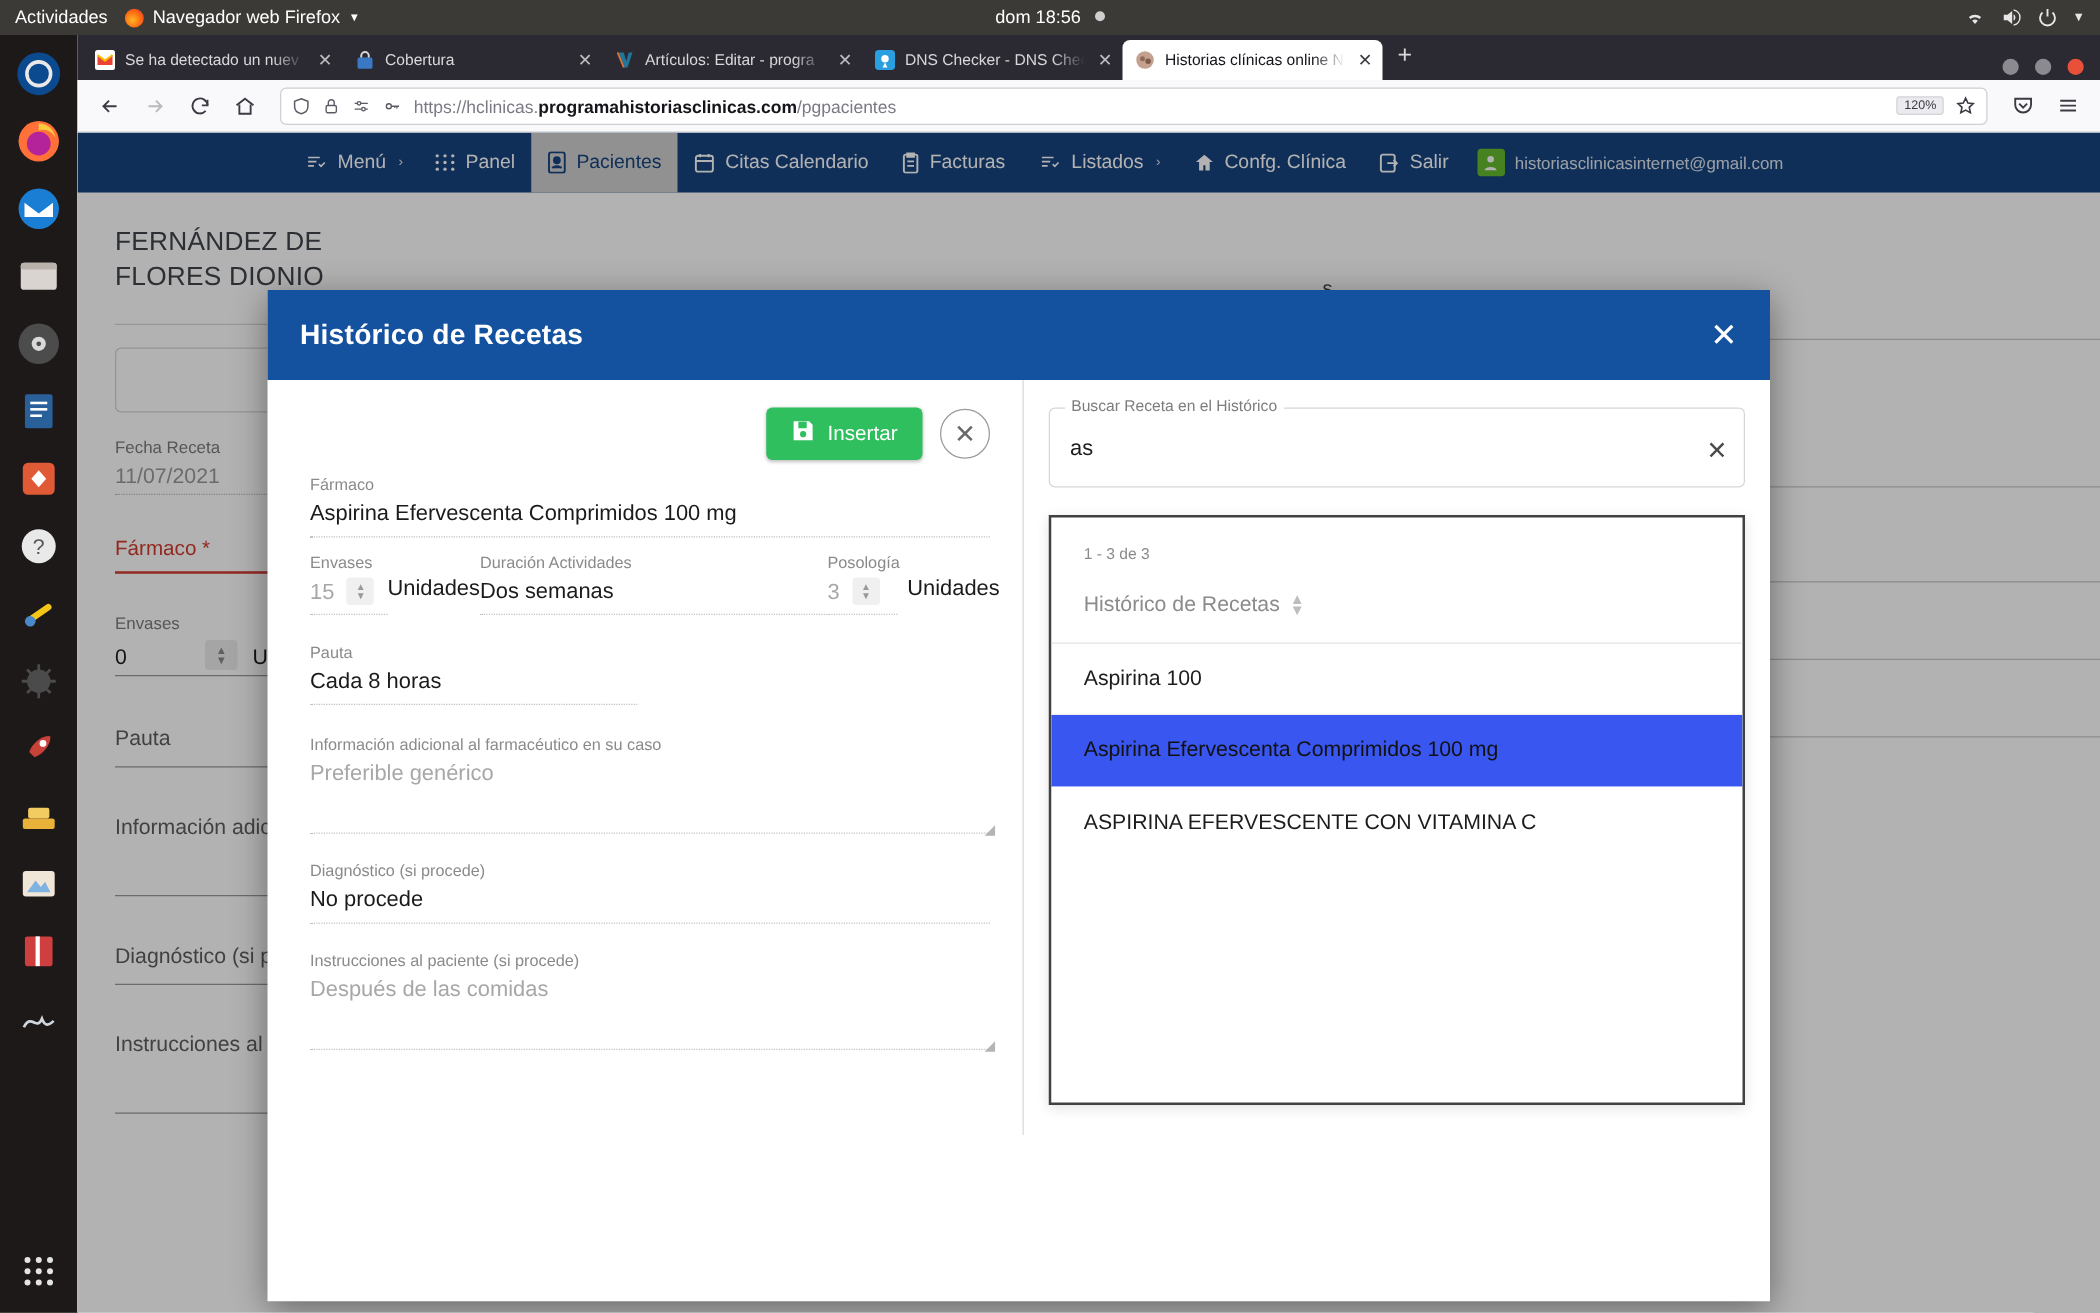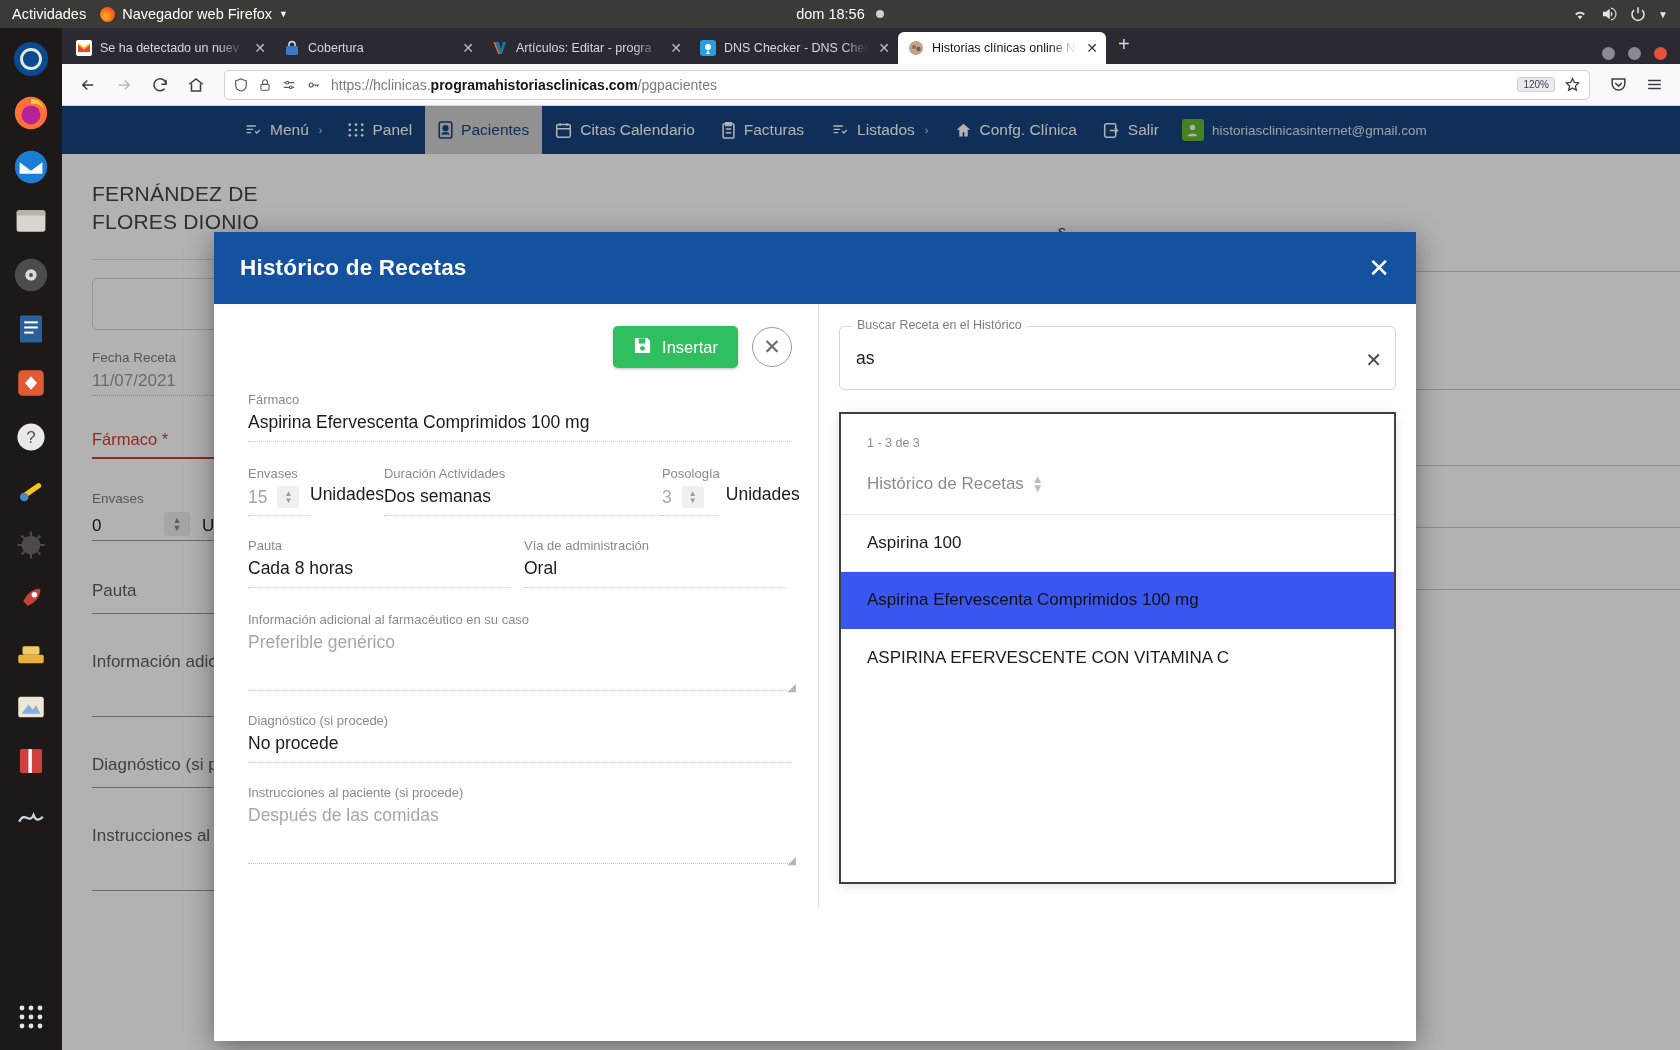--- a/index.html
+++ b/index.html
@@ -181,21 +181,21 @@
   #left-actions { display:flex; align-items:center; justify-content:flex-end; gap: 14px; }
   #insert-btn {
     background: #2fbf5f; color:#fff; border-radius: 5px; height: 42px;
     display:flex; align-items:center; gap:10px; padding: 0 20px;
     font-size: 16.5px; box-shadow: 0 1px 3px rgba(0,0,0,.25);
   }
   #cancel-round {
     width: 40px; height: 40px; border-radius: 50%; border: 1px solid #9b9b9b;
     display:flex; align-items:center; justify-content:center; color:#6a6a6a; font-size: 21px;
   }
-  .mf { margin-top: 24px; }
+  .mf { margin-top: 12px; }
   .mf-lbl { font-size: 13px; color: #8a8a8a; }
   .mf-val { font-size: 17.5px; color: #1b1b1b; margin-top: 5px; min-height: 22px; }
   .mf-val.ph { color: #a7a7a7; }
   .dots { border-bottom: 1px dotted #c3c3c3; margin-top: 7px; }
   .unit-lbl { font-size: 17.5px; color:#1b1b1b; margin-left: 12px; }
   .spin {
     width: 22px; height: 22px; background:#f0f0f0; border-radius: 3px; margin-left: 10px;
     display:flex;flex-direction:column;align-items:center;justify-content:center;
     color:#9a9a9a; font-size: 8px; line-height:7px;
   }
@@ -734,25 +734,20 @@
               <span class="unit-lbl" style="margin-left:6px;">Unidades</span>
             </div>
           </div>
 
           <div class="mf" style="display:flex;gap:0;margin-top:22px;">
             <div style="width:278px;">
               <div class="mf-lbl">Pauta</div>
               <div class="mf-val">Cada 8 horas</div>
               <div class="dots" style="width:262px;"></div>
             </div>
-            <div style="width:270px;">
-              <div class="mf-lbl">Vía de administración</div>
-              <div class="mf-val">Oral</div>
-              <div class="dots" style="width:262px;"></div>
-            </div>
           </div>
 
           <div class="mf" style="margin-top:24px;position:relative;">
             <div class="mf-lbl">Información adicional al farmacéutico en su caso</div>
             <div class="mf-val ph">Preferible genérico</div>
             <div class="dots" style="margin-top:36px;"></div>
             <span class="resize-grip" style="bottom:-3px;">◢</span>
           </div>
 
           <div class="mf" style="margin-top:22px;">

